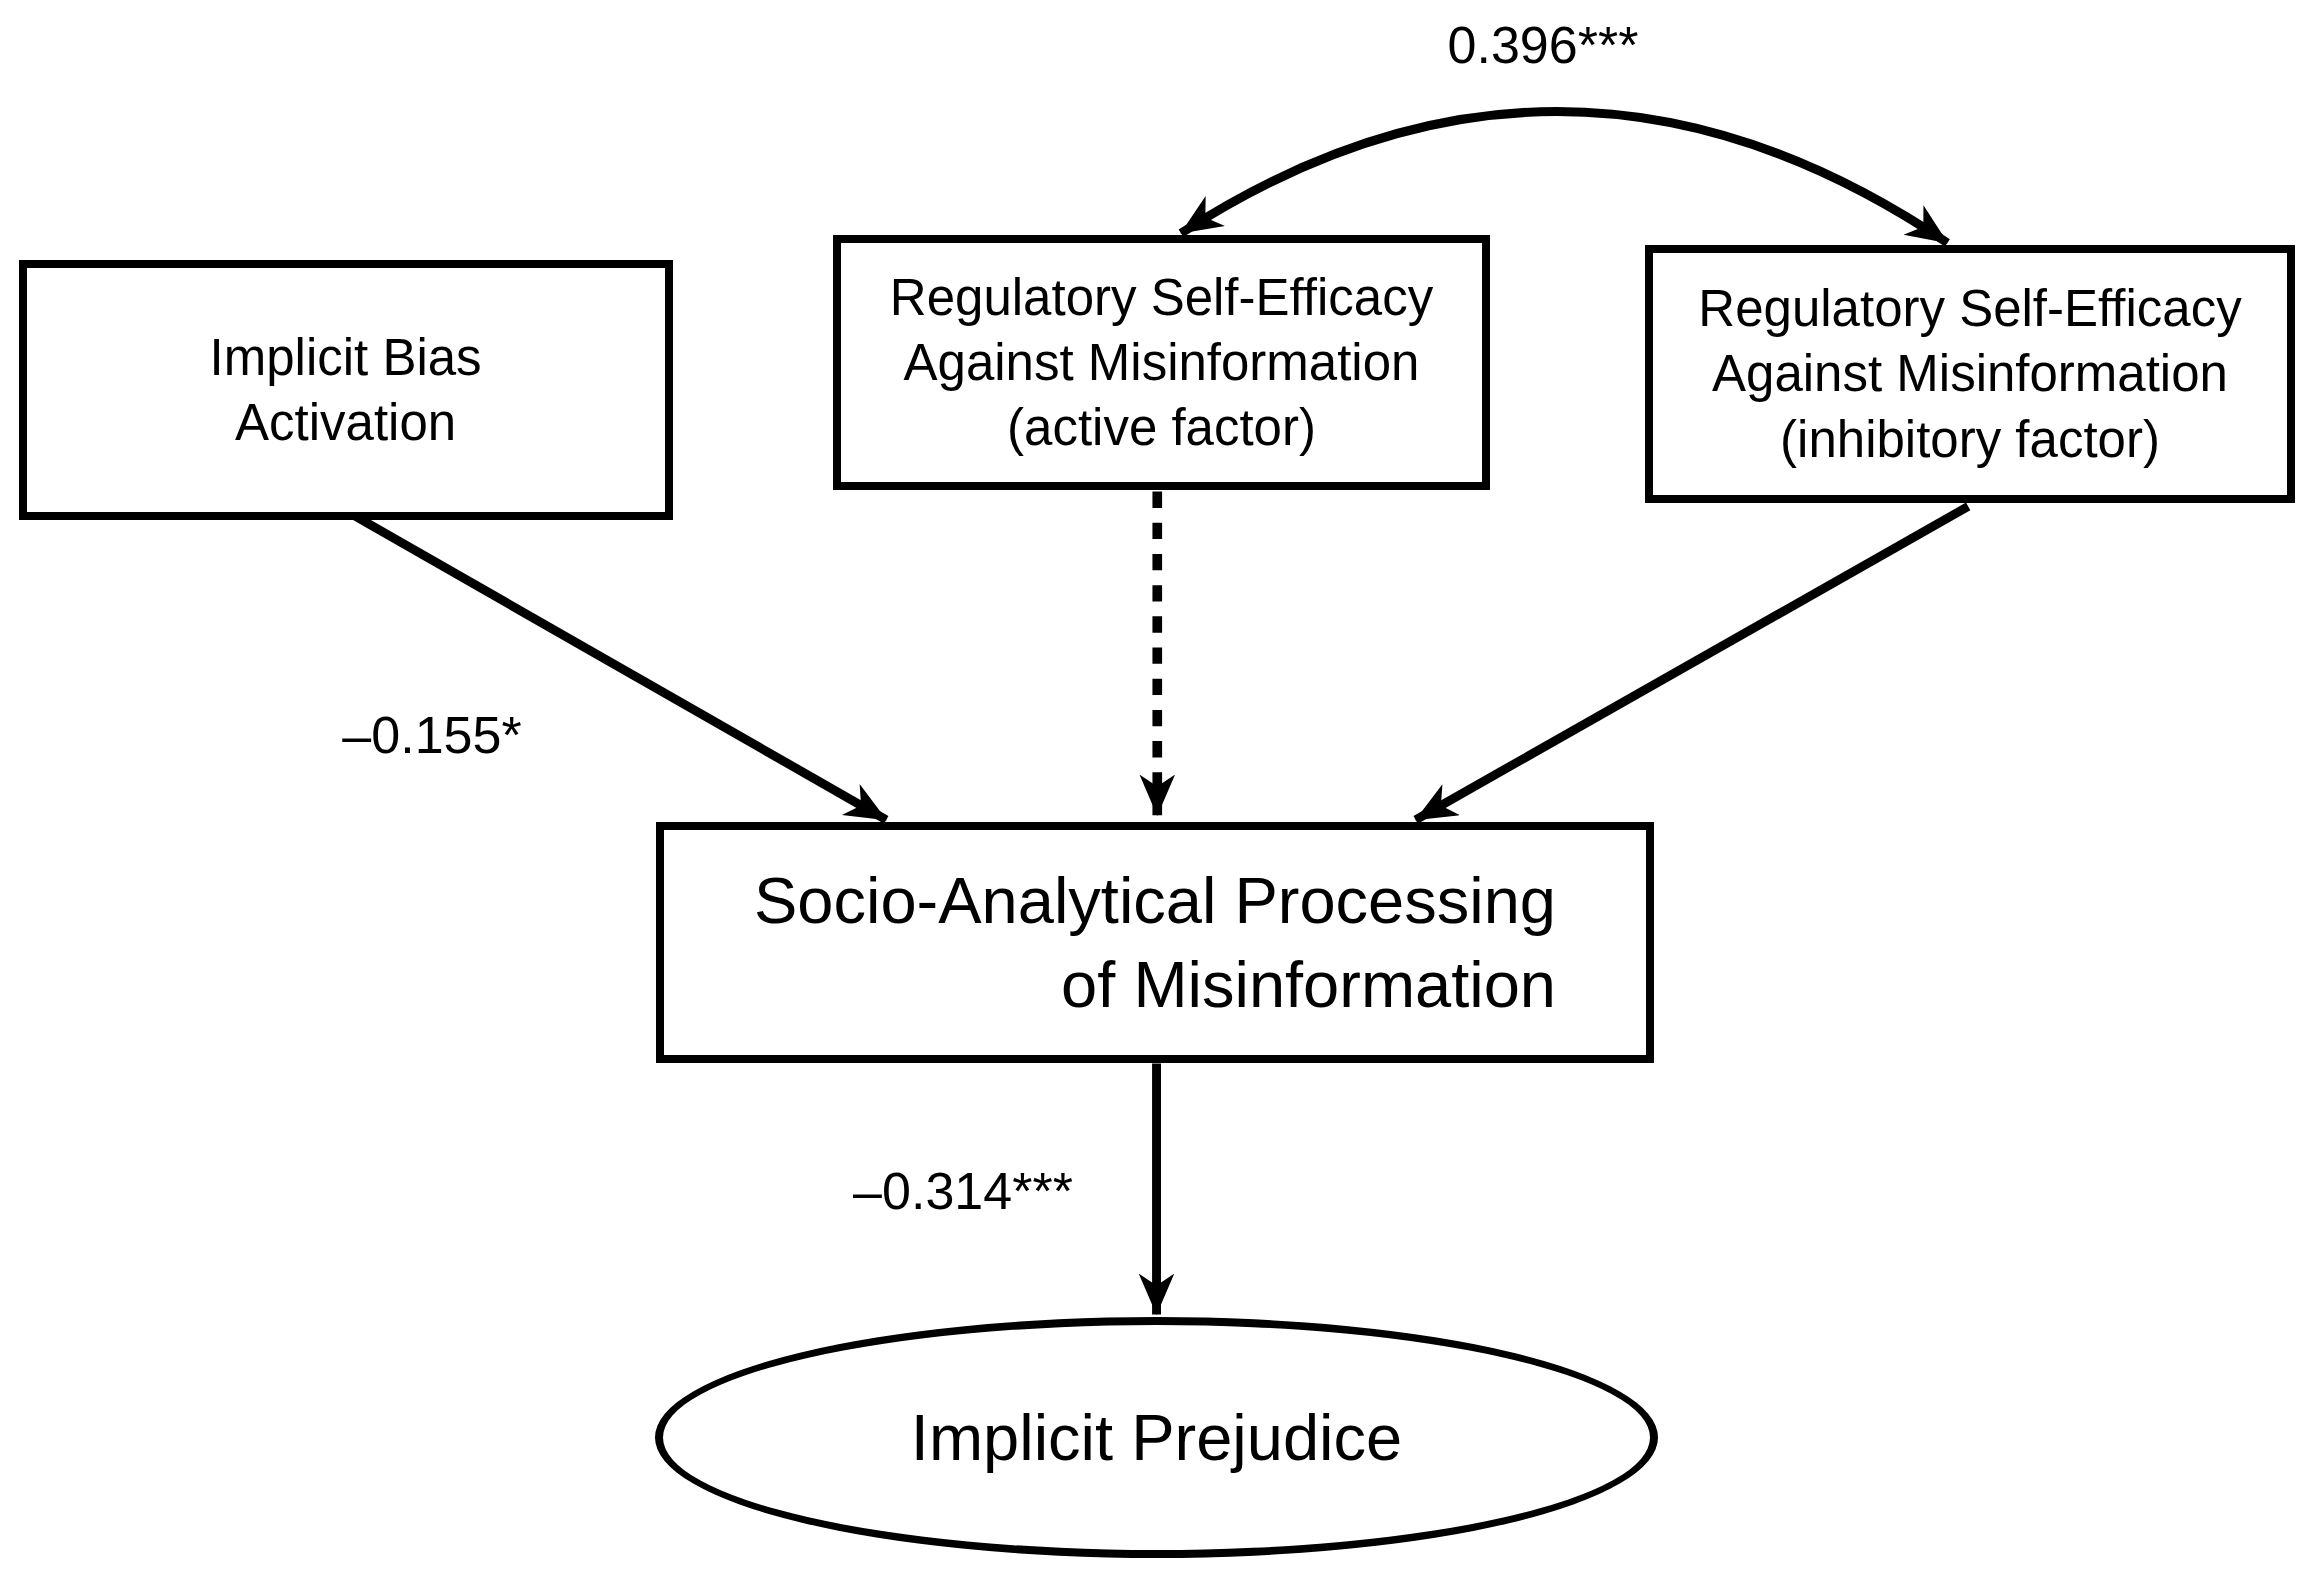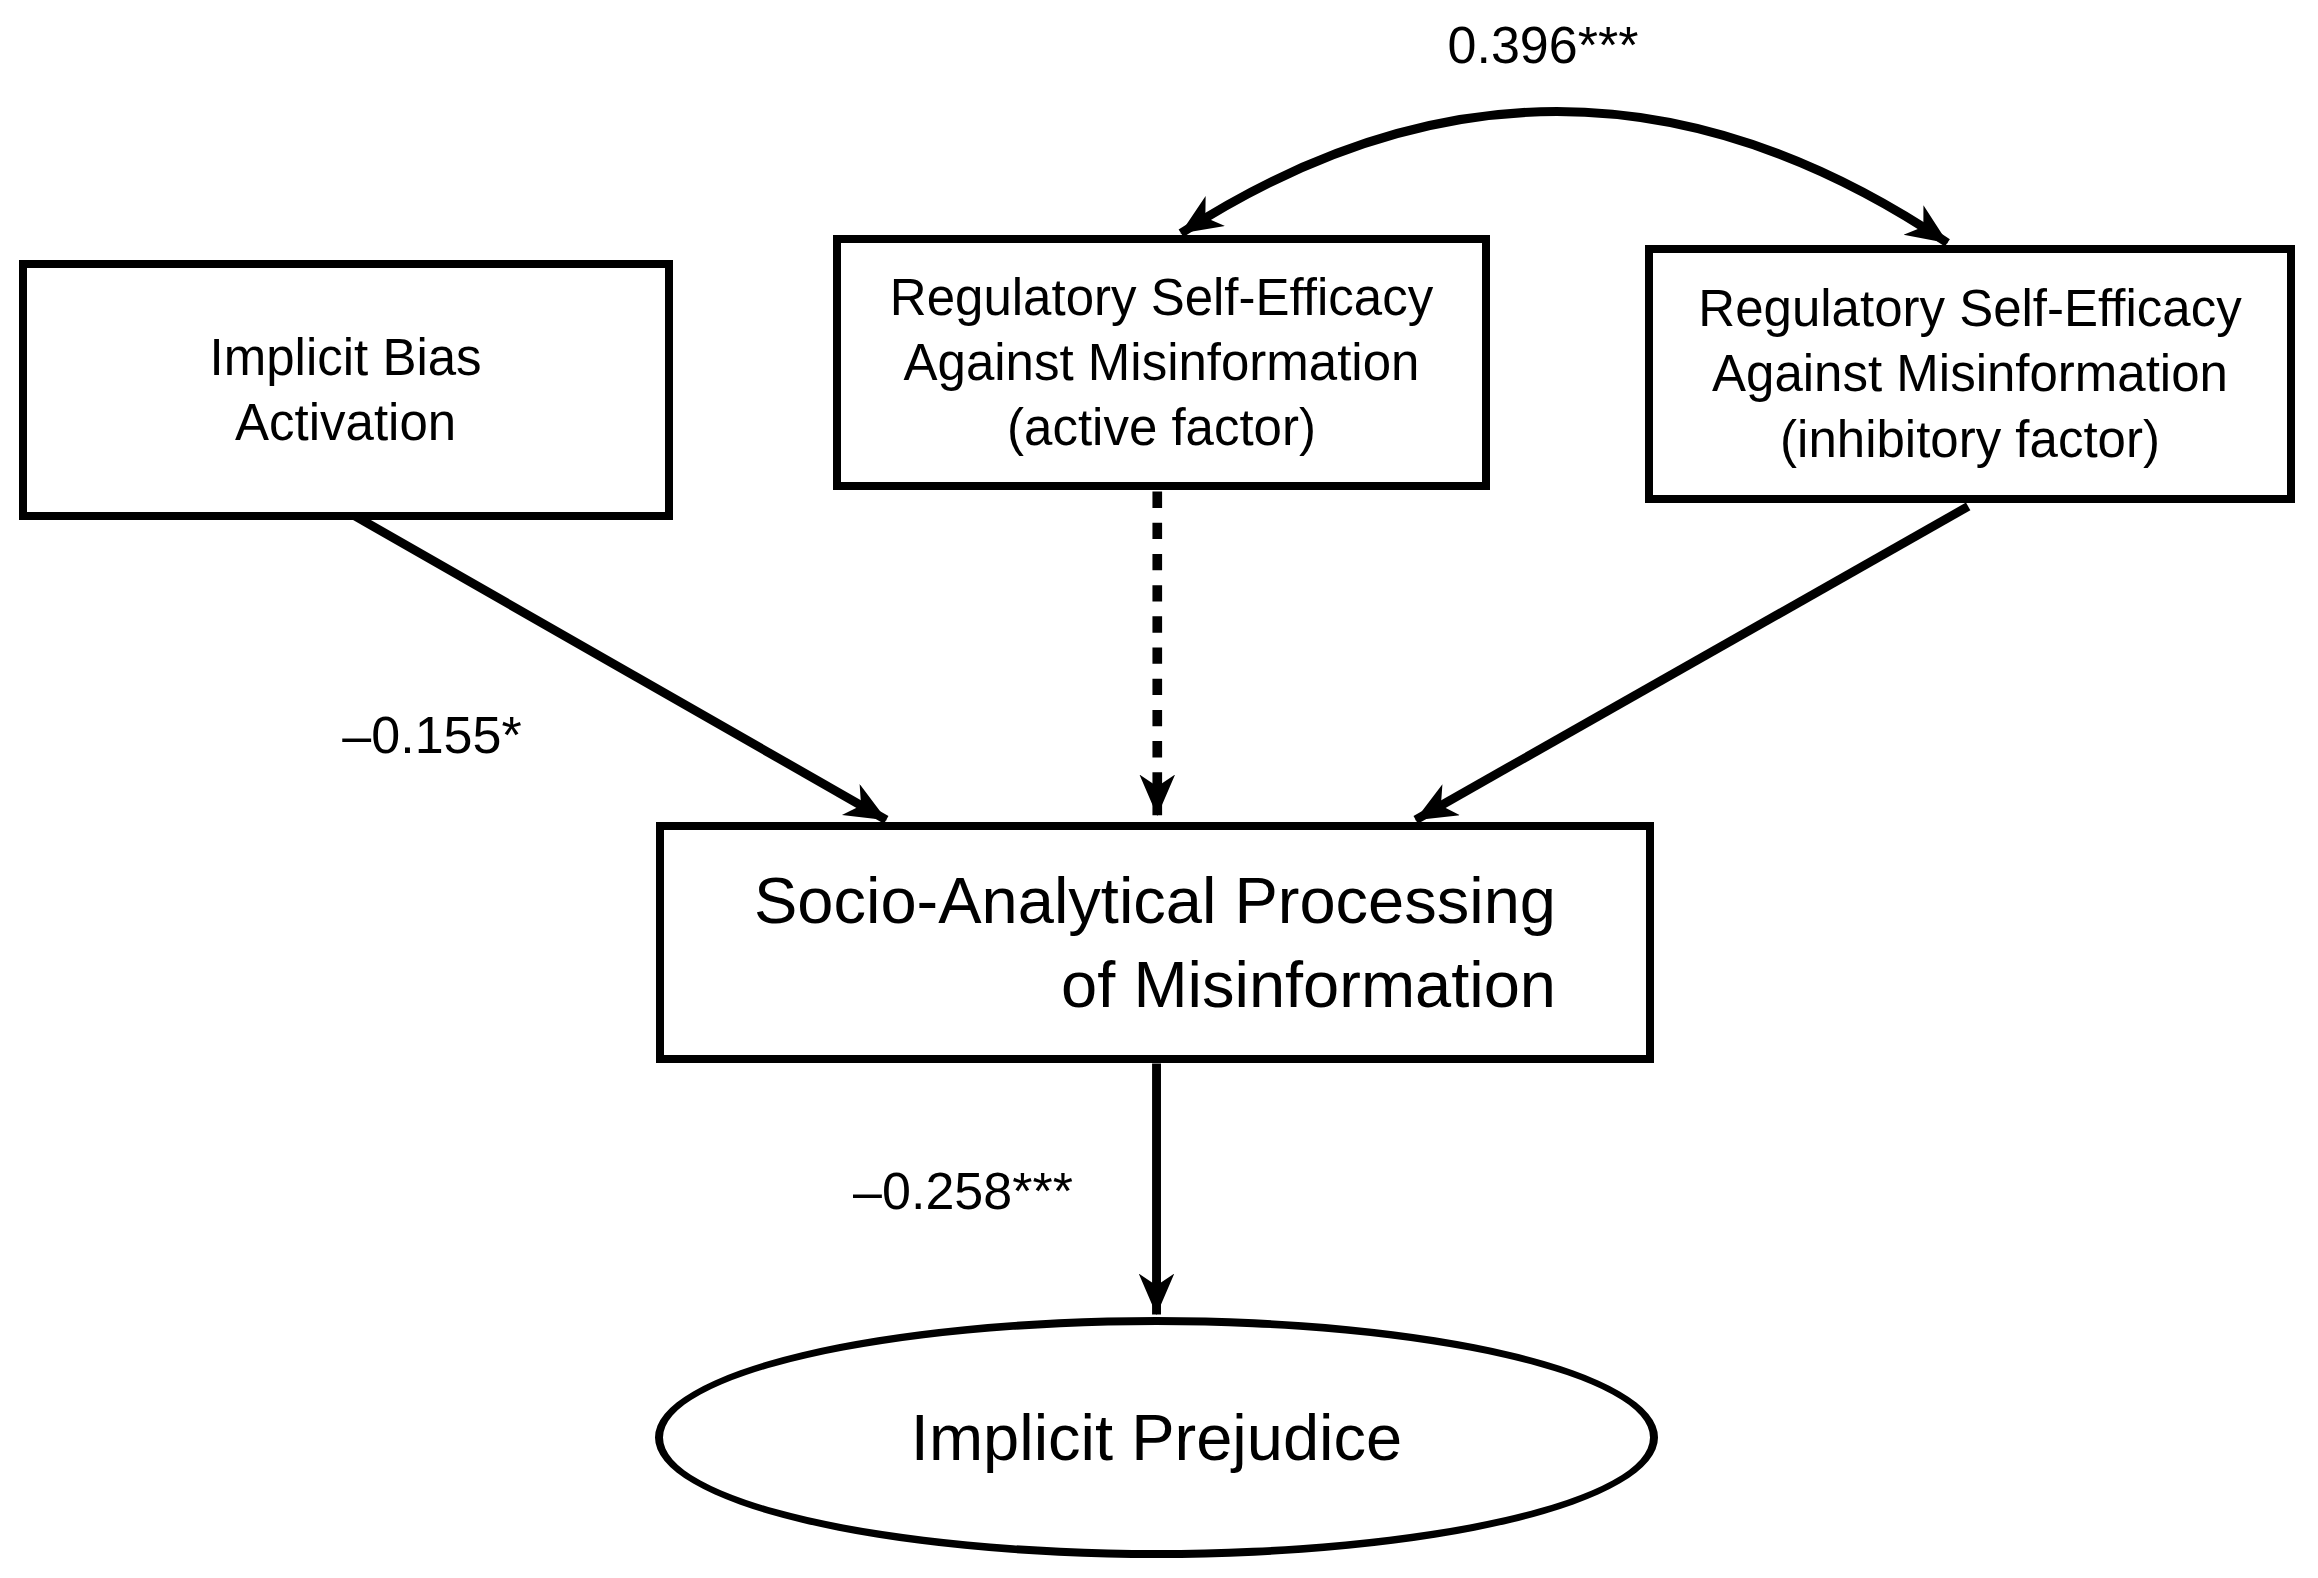--- a/index.html
+++ b/index.html
@@ -85,16 +85,16 @@
 
   <div class="node ellipse rect-large" style="left:655px;top:1317px;width:1003px;height:241px;">
     <span class="node-label">Implicit Prejudice</span>
   </div>
 
   <div class="coef" style="left:1543px;top:45px;">0.396***</div>
 
   <div class="coef" style="left:432px;top:735px;">–0.155*</div>
 
 
-  <div class="coef" style="left:963px;top:1191px;">–0.258***</div>
+  <div class="coef" style="left:963px;top:1191px;">–0.314***</div>
 
 </div>
 
 
 </body></html>

